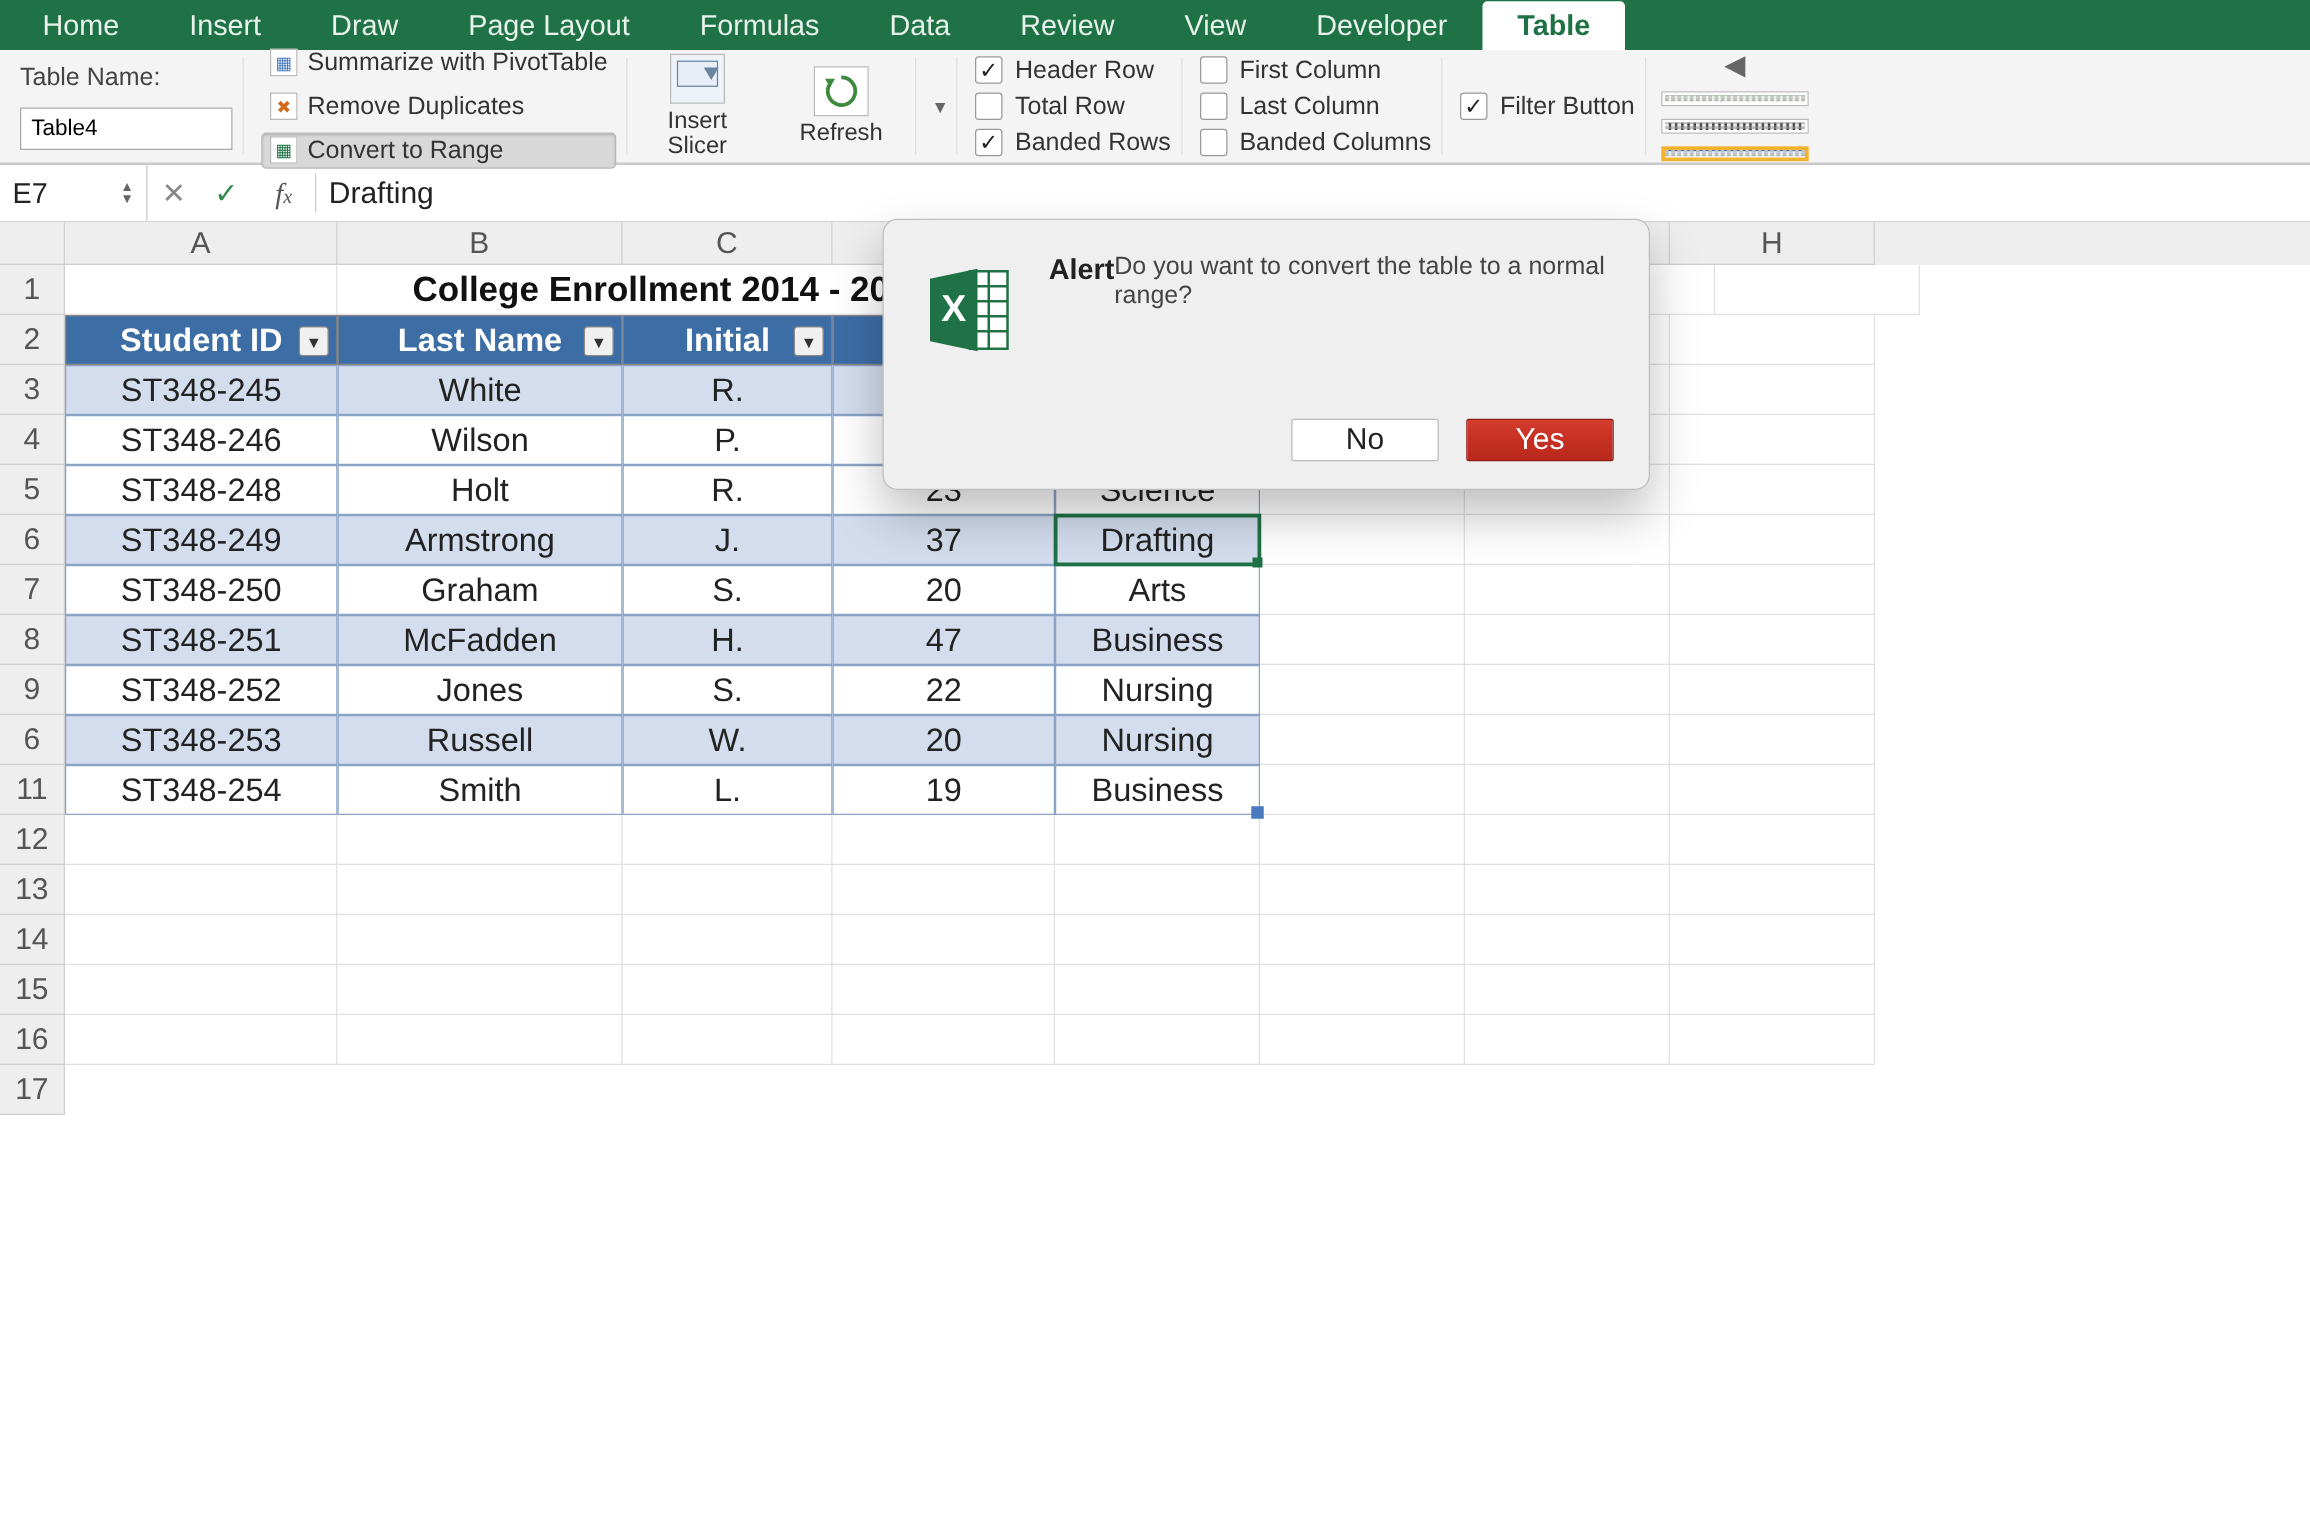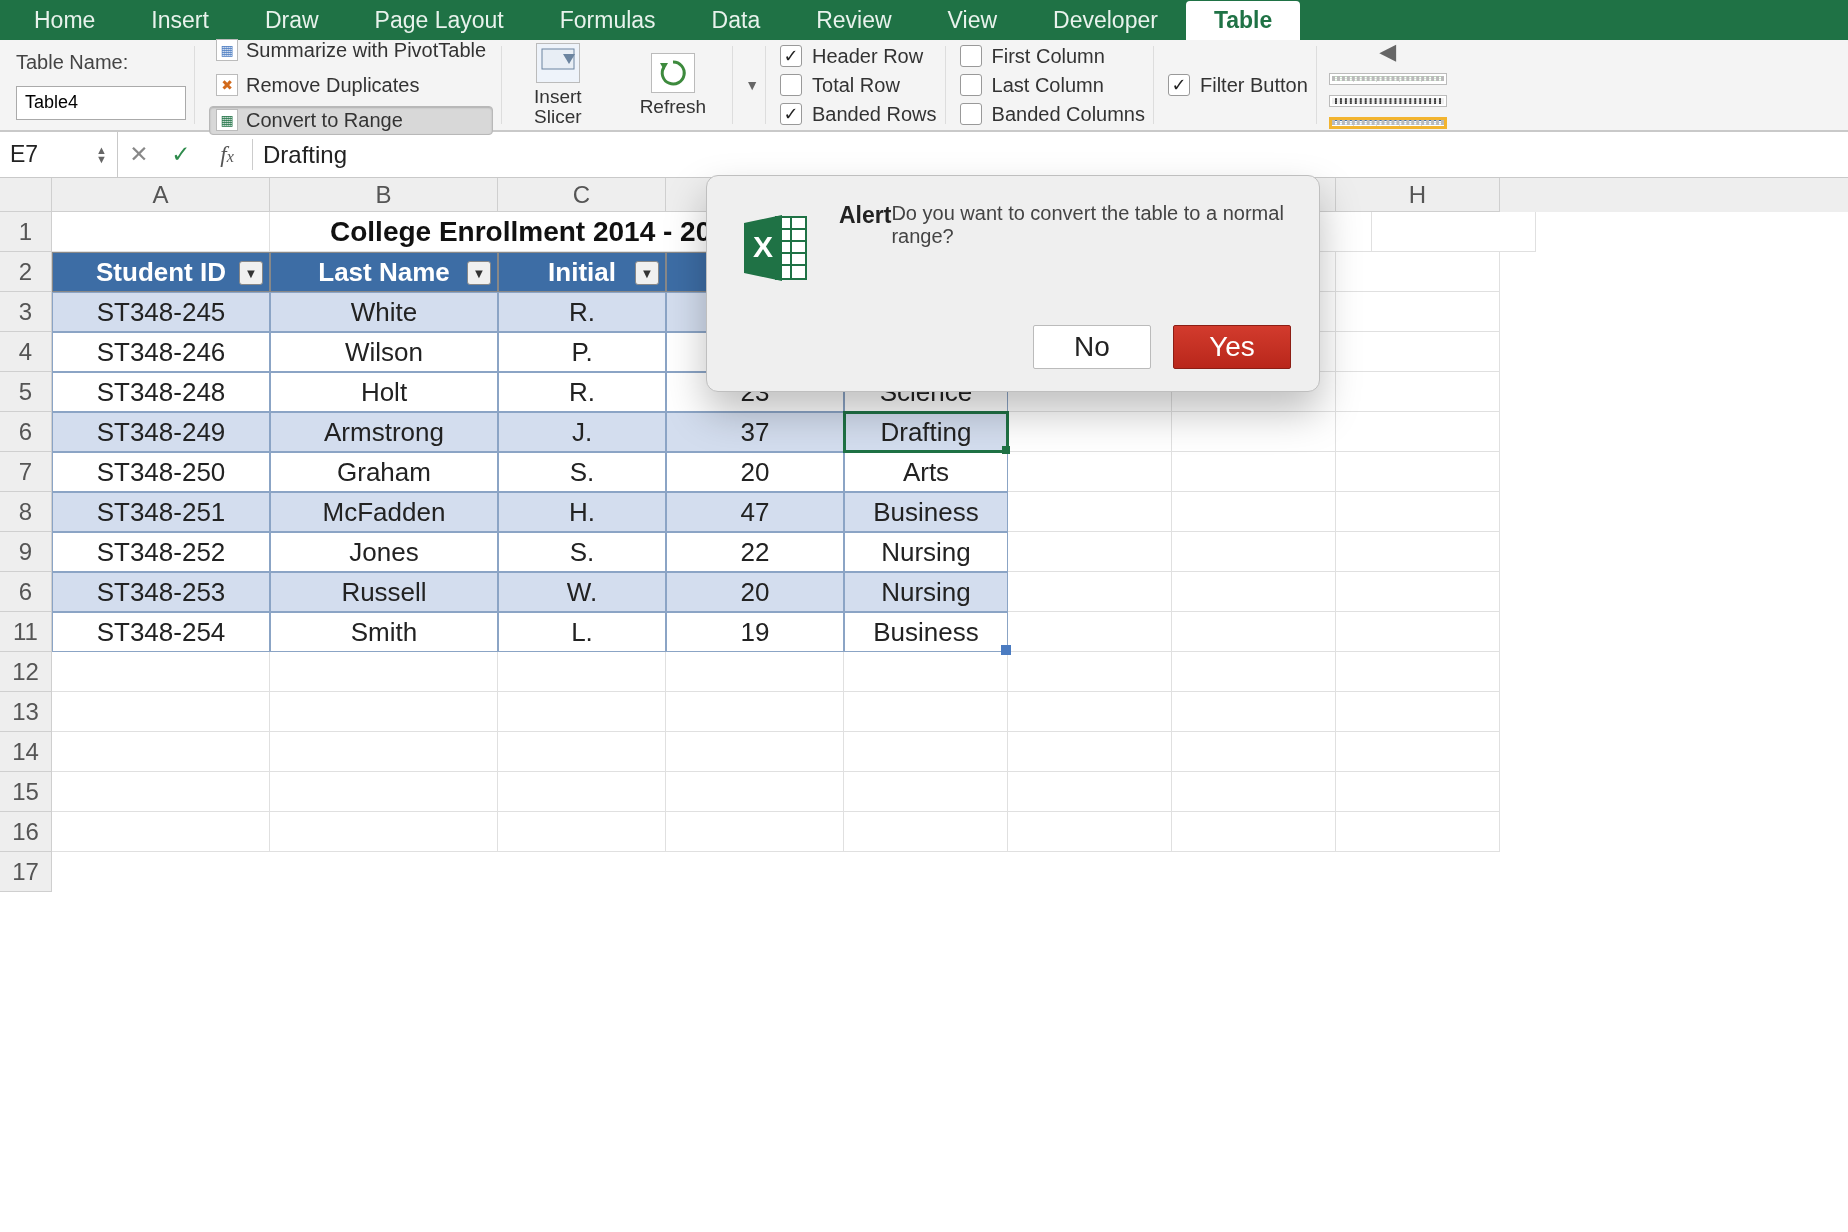--- a/index.html
+++ b/index.html
@@ -85,21 +85,21 @@
   .active-cell::after{content:"";position:absolute;right:-3px;bottom:-3px;width:8px;height:8px;background:#1f7245}
   .table-corner{position:absolute;right:-4px;bottom:-4px;width:10px;height:10px;background:#4a7bc1}
 
   
   .dialog{position:absolute;left:706px;top:175px;width:614px;height:217px;background:#efefef;border:1px solid #bfbfbf;border-radius:12px;box-shadow:0 20px 40px rgba(0,0,0,.25);display:flex;padding:26px 28px 24px 28px;gap:24px}
   .dlg-icon{width:80px;height:80px;display:flex;align-items:center;justify-content:center;margin-top:6px}
   .dlg-content{flex:1;display:flex;flex-direction:row}
   .dlg-title{font-weight:700;font-size:23px;color:#222;margin-bottom:10px}
   .dlg-msg{font-size:20px;color:#444}
   .dlg-buttons{position:absolute;right:28px;bottom:22px;display:flex;gap:22px}
-  .dlg-btn{width:118px;height:44px;border-radius:2px;display:flex;align-items:center;justify-content:center;font-size:28px;cursor:pointer}
+  .dlg-btn{width:118px;height:34px;border-radius:2px;display:flex;align-items:center;justify-content:center;font-size:24px;cursor:pointer}
   .dlg-btn.no{background:#fff;border:1px solid #bbb;color:#222}
   .dlg-btn.yes{background:linear-gradient(#d23b2d,#b9271b);border:1px solid #8c1e15;color:#fff}
 
   .excel-svg{transform:scale(1.0)}
 </style>
 </head>
 <body>
 
 <div class="ribbon-tabs">
   <div class="tab">Home</div>

